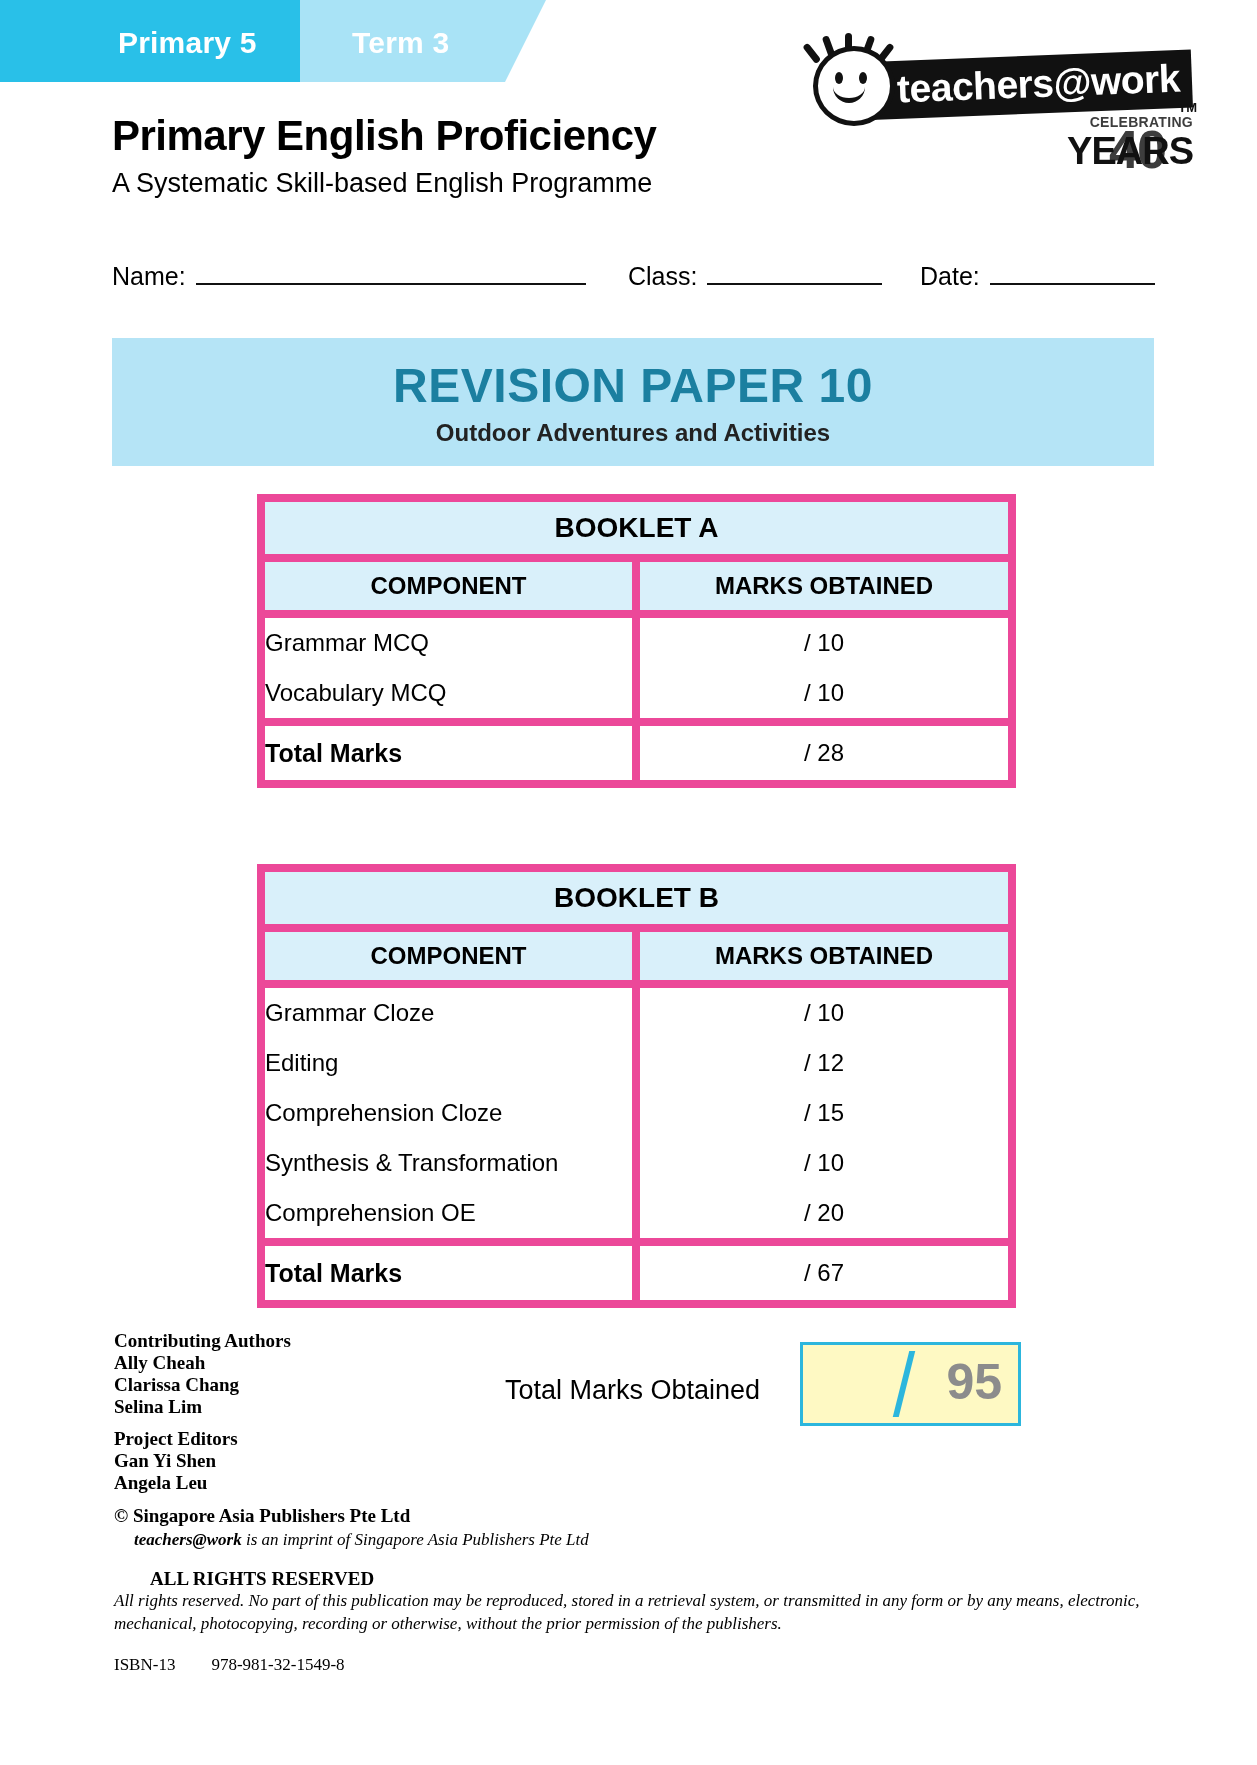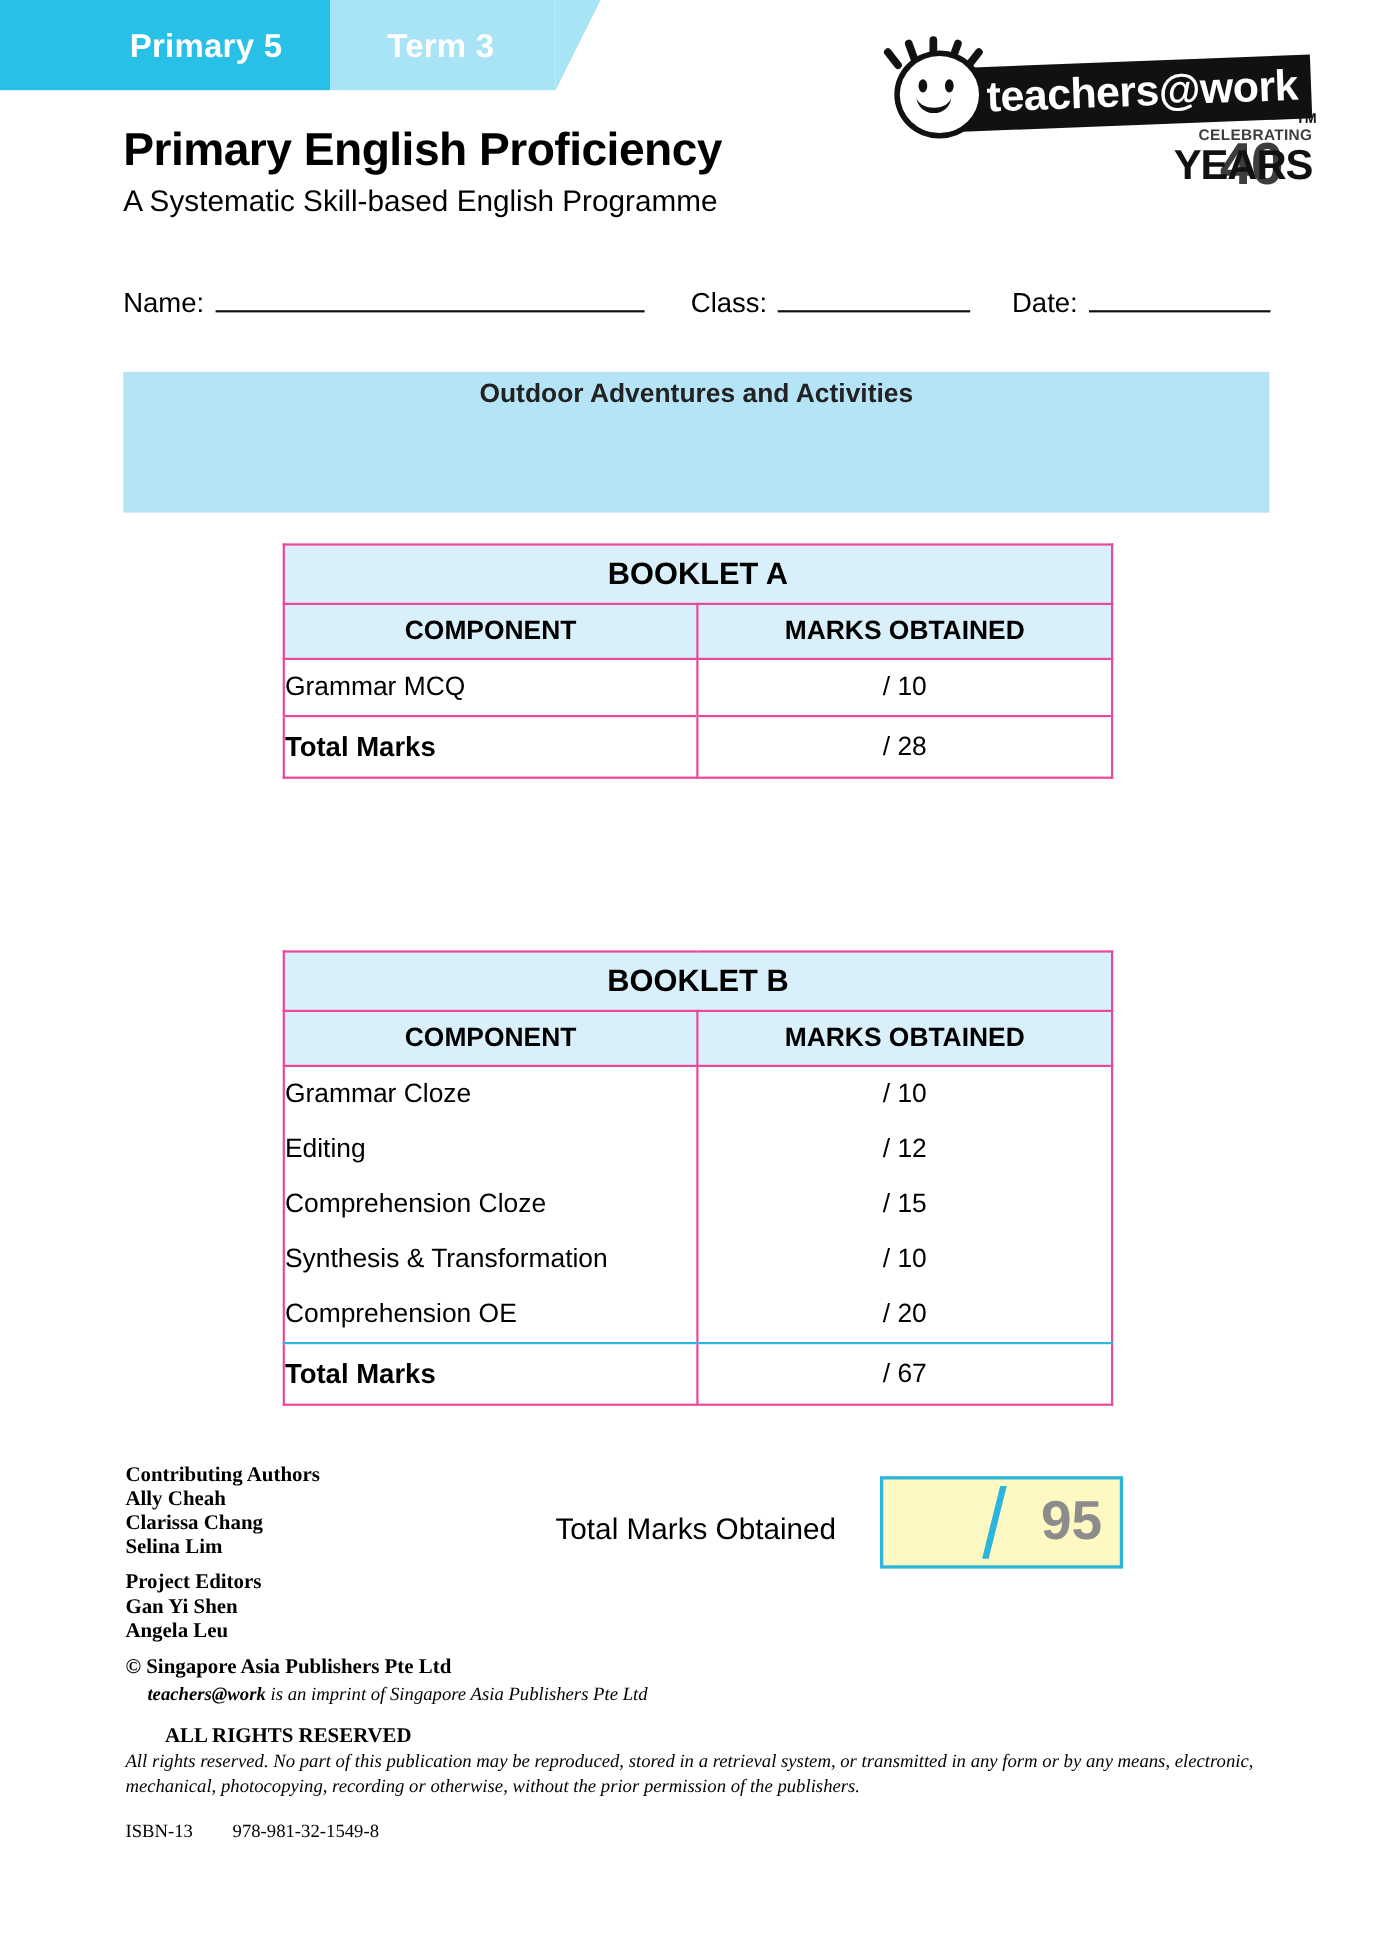--- a/index.html
+++ b/index.html
@@ -234,21 +234,21 @@
     color: #222;
   }
 
   
   .marks-table {
     position: absolute;
     border-collapse: collapse;
     table-layout: fixed;
   }
   .marks-table td, .marks-table th {
-    border: 2px solid #ec4899;
+    border: 8px solid #ec4899;
     padding: 0;
   }
   .tbl-head {
     background: #d9f0fa;
     text-align: center;
     font-size: 28px;
     font-weight: bold;
     height: 52px;
   }
   .col-head {
@@ -398,20 +398,21 @@
   <span>Name:</span><span class="rule"></span>
 </div>
 <div class="field f-class">
   <span>Class:</span><span class="rule"></span>
 </div>
 <div class="field f-date">
   <span>Date:</span><span class="rule"></span>
 </div>
 
 <div class="banner">
+  <div class="banner-title">REVISION PAPER 10</div>
   <div class="banner-sub">Outdoor Adventures and Activities</div>
 </div>
 
 <table class="marks-table" id="table-a">
   <colgroup>
       <col style="width:375px">
       <col style="width:376px">
     </colgroup>
   <tbody>
       <tr>
@@ -419,20 +420,24 @@
   </tr>
   <tr>
     <td class="col-head">COMPONENT</td>
     <td class="col-head">MARKS OBTAINED</td>
   </tr>
   <tr class="first-body">
     <td class="comp-cell">Grammar MCQ</td>
     <td class="mark-cell">/ 10</td>
   </tr>
   <tr>
+    <td class="comp-cell">Vocabulary MCQ</td>
+    <td class="mark-cell">/ 10</td>
+  </tr>
+  <tr>
     <td class="total-cell">Total Marks</td>
     <td class="total-mark">/ 28</td>
   </tr>
 </tbody>
   </table>
 
 <table class="marks-table" id="table-b">
   <colgroup>
       <col style="width:375px">
       <col style="width:376px">

